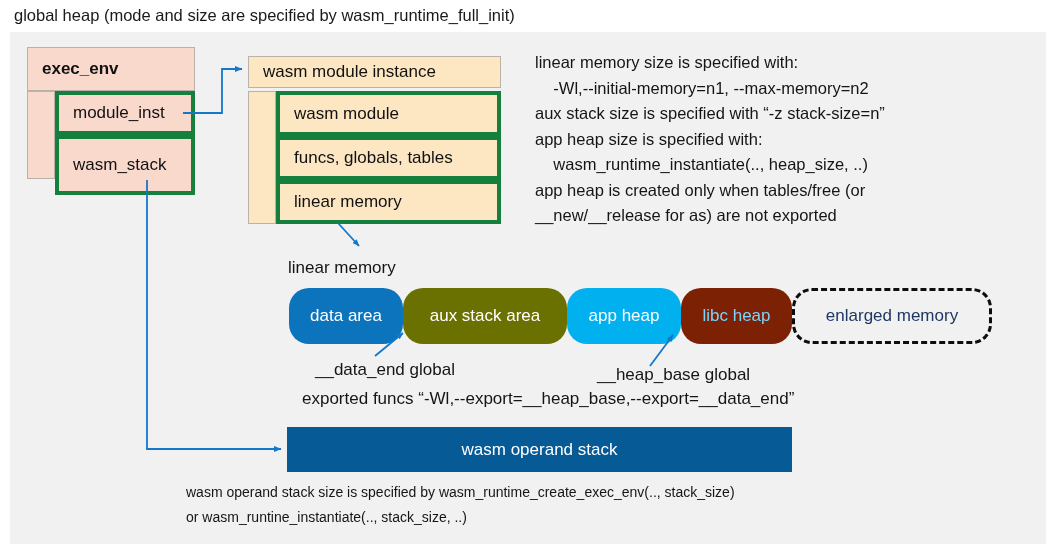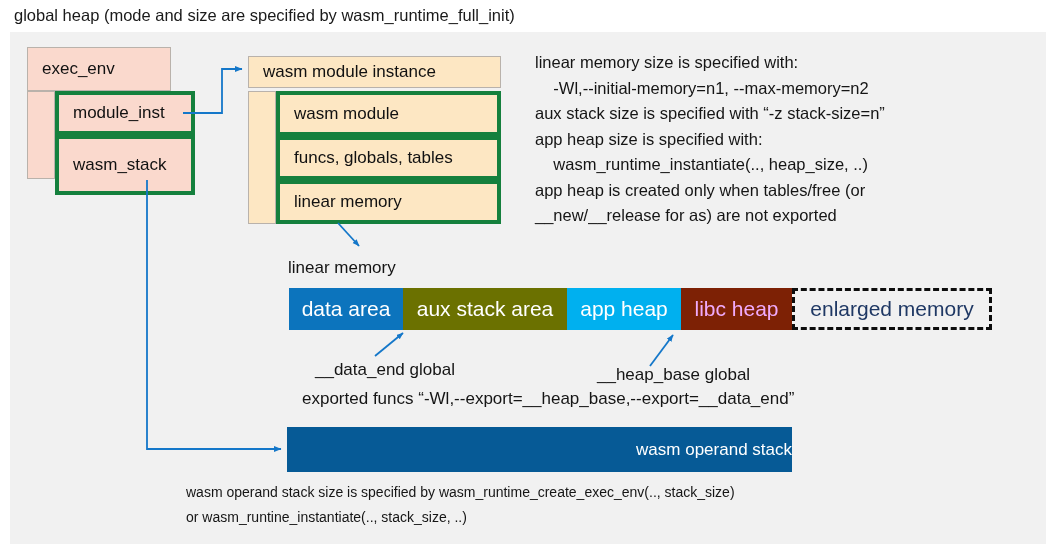--- a/index.html
+++ b/index.html
@@ -55,41 +55,42 @@
 
   
   .lm-label{
     position:absolute;left:288px;top:258px;
     font-size:17px;color:#151515;
   }
 
   
   .membar{position:absolute;left:289px;top:288px;height:42px;}
   .seg{
-    position:absolute;top:0;height:42px;
+    position:absolute;top:0;height:56px;
     display:flex;align-items:center;justify-content:center;
-    font-size:21px;color:#ffffff;
+    font-size:17px;color:#ffffff;
     box-sizing:border-box;
+    border-radius:20px;
   }
   .seg.dashed{
     background:#f1f1f1;
     border:3px dashed #0d0d0d;
     color:#1f3864;
   }
 
   
   .ann{
     position:absolute;font-size:17px;color:#151515;white-space:nowrap;
   }
 
   
   .opstack{
     position:absolute;left:287px;top:427px;width:505px;height:45px;
     background:#065a96;
-    display:flex;align-items:center;justify-content:flex-end;
+    display:flex;align-items:center;justify-content:center;
     color:#ffffff;font-size:17px;
   }
 
   
   .caption{
     position:absolute;left:186px;top:480px;
     font-size:14px;line-height:25px;color:#151515;white-space:pre;
   }
 
   svg.wires{position:absolute;left:0;top:0;width:1054px;height:547px;
@@ -97,21 +98,21 @@
 </style>
 </head>
 <body>
 
 <div id="stage">
 
   <div class="title">global heap (mode and size are specified by wasm_runtime_full_init)</div>
 
   <div class="canvas"></div>
 
-  <div class="sbox pink" style="left:27px;top:47px;width:144px;height:44px;">
+  <div class="sbox pink" style="left:27px;top:47px;width:168px;height:44px;font-weight:bold;">
     <div class="hdr">exec_env</div>
   </div>
 
   <div class="sbox pink" style="left:27px;top:91px;width:28px;height:88px;"></div>
   <div class="srow pink" style="left:55px;top:91px;width:140px;height:44px;">
     <span>module_inst</span>
   </div>
   <div class="srow pink" style="left:55px;top:135px;width:140px;height:60px;">
     <span>wasm_stack</span>
   </div>
@@ -143,21 +144,21 @@
   <div class="membar" id="membar" style="width: 703px;">
       <div class="seg" style="left: 0px; width: 114px; background: rgb(12, 116, 189); color: rgb(255, 255, 255);">
         <span>data area</span>
       </div>
       <div class="seg" style="left: 114px; width: 164px; background: rgb(107, 113, 0); color: rgb(255, 255, 255);">
         <span>aux stack area</span>
       </div>
       <div class="seg" style="left: 278px; width: 114px; background: rgb(0, 176, 239); color: rgb(255, 255, 255);">
         <span>app heap</span>
       </div>
-      <div class="seg" style="left: 392px; width: 111px; background: rgb(125, 33, 5); color: #f0abfc;">
+      <div class="seg" style="left: 392px; width: 111px; background: rgb(125, 33, 5); color: #7dd3fc;">
         <span>libc heap</span>
       </div>
       <div class="seg dashed" style="left: 503px; width: 200px; color: rgb(31, 56, 100);">
         <span>enlarged memory</span>
       </div>
     </div>
 
   <div class="ann" style="left:315px;top:360px;">__data_end global</div>
   <div class="ann" style="left:597px;top:365px;">__heap_base global</div>
   <div class="ann" style="left:302px;top:389px;">exported funcs “-Wl,--export=__heap_base,--export=__data_end”</div>

